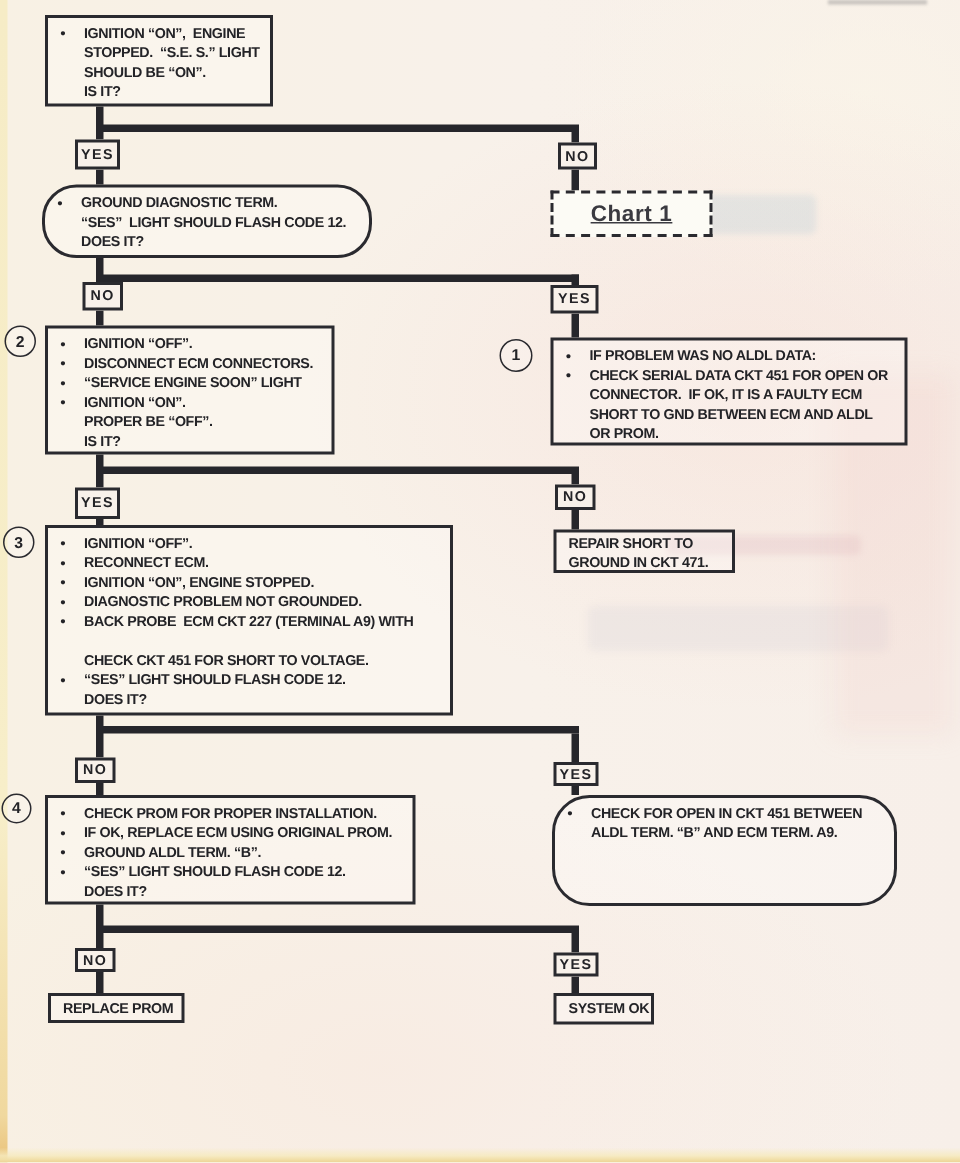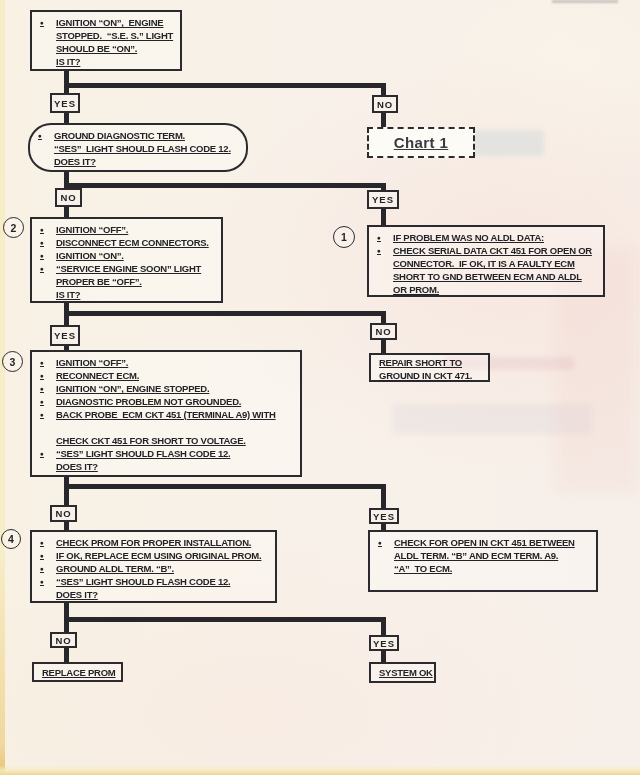--- a/index.html
+++ b/index.html
@@ -24,21 +24,20 @@
   .bleed{position:absolute;filter:blur(2px);border-radius:4px;}
 
   
   .ln{position:absolute;background:#26262b;}
 
   
   .node{
     position:absolute;box-sizing:border-box;
     border:2px solid #2a2a2f;background:rgba(255,255,255,0.28);
     padding:3px 2px 2px 6px;
-    text-decoration:underline;
   }
   .tline{display:flex;height:13px;line-height:13px;}
   .bullet{flex:0 0 16px;font-size:6.5px;line-height:13px;text-align:left;padding-left:2px;color:#232327;}
   .txt{flex:0 0 auto;font-size:9.5px;font-weight:bold;letter-spacing:-0.25px;white-space:pre;color:#232327;}
   .plain{padding-left:8px;padding-top:4px;}
 
   
   .tag{
     position:absolute;box-sizing:border-box;border:2px solid #2a2a2f;
     background:#f8f1ea;display:flex;align-items:center;justify-content:center;
@@ -137,27 +136,27 @@
       <div class="tline">
         <span class="bullet">●</span>
         <span class="txt">IGNITION “OFF”.</span>
       </div>
       <div class="tline">
         <span class="bullet">●</span>
         <span class="txt">DISCONNECT ECM CONNECTORS.</span>
       </div>
       <div class="tline">
         <span class="bullet">●</span>
+        <span class="txt">“SERVICE ENGINE SOON” LIGHT</span>
+      </div>
+      <div class="tline">
+        <span class="bullet">●</span>
         <span class="txt">IGNITION “ON”.</span>
       </div>
       <div class="tline">
-        <span class="bullet">●</span>
-        <span class="txt">“SERVICE ENGINE SOON” LIGHT</span>
-      </div>
-      <div class="tline">
         <span class="bullet"></span>
         <span class="txt">PROPER BE “OFF”.</span>
       </div>
       <div class="tline">
         <span class="bullet"></span>
         <span class="txt">IS IT?</span>
       </div>
     </div>
 
   <div class="node" style="left:367px;top:225px;width:238px;height:72px;padding-top:4px;">
@@ -195,21 +194,21 @@
       <div class="tline">
         <span class="bullet">●</span>
         <span class="txt">IGNITION “ON”, ENGINE STOPPED.</span>
       </div>
       <div class="tline">
         <span class="bullet">●</span>
         <span class="txt">DIAGNOSTIC PROBLEM NOT GROUNDED.</span>
       </div>
       <div class="tline">
         <span class="bullet">●</span>
-        <span class="txt">BACK PROBE  ECM CKT 451 (TERMINAL A9) WITH</span>
+        <span class="txt">BACK PROBE  ECM CKT 227 (TERMINAL A9) WITH</span>
       </div>
       <div class="tline">
         <span class="bullet"></span>
       </div>
       <div class="tline">
         <span class="bullet"></span>
         <span class="txt">CHECK CKT 451 FOR SHORT TO VOLTAGE.</span>
       </div>
       <div class="tline">
         <span class="bullet">●</span>
@@ -246,32 +245,28 @@
       <div class="tline">
         <span class="bullet">●</span>
         <span class="txt">“SES” LIGHT SHOULD FLASH CODE 12.</span>
       </div>
       <div class="tline">
         <span class="bullet"></span>
         <span class="txt">DOES IT?</span>
       </div>
     </div>
 
-  <div class="node" style="left:368px;top:530px;width:230px;height:62px;padding-top:4px;">
+  <div class="node" style="left:368px;top:530px;width:230px;height:74px;padding-top:4px;border-radius:25px;">
       <div class="tline">
         <span class="bullet">●</span>
         <span class="txt">CHECK FOR OPEN IN CKT 451 BETWEEN</span>
       </div>
       <div class="tline">
         <span class="bullet"></span>
         <span class="txt">ALDL TERM. “B” AND ECM TERM. A9.</span>
-      </div>
-      <div class="tline">
-        <span class="bullet"></span>
-        <span class="txt">“A”  TO ECM.</span>
       </div>
     </div>
 
   <div class="node plain" style="left:32px;top:662px;width:91px;height:20px;padding-top:2px;">
       <div class="tline">
         <span class="txt">REPLACE PROM</span>
       </div>
     </div>
 
   <div class="node plain" style="left:369px;top:662px;width:67px;height:21px;padding-top:2px;">

